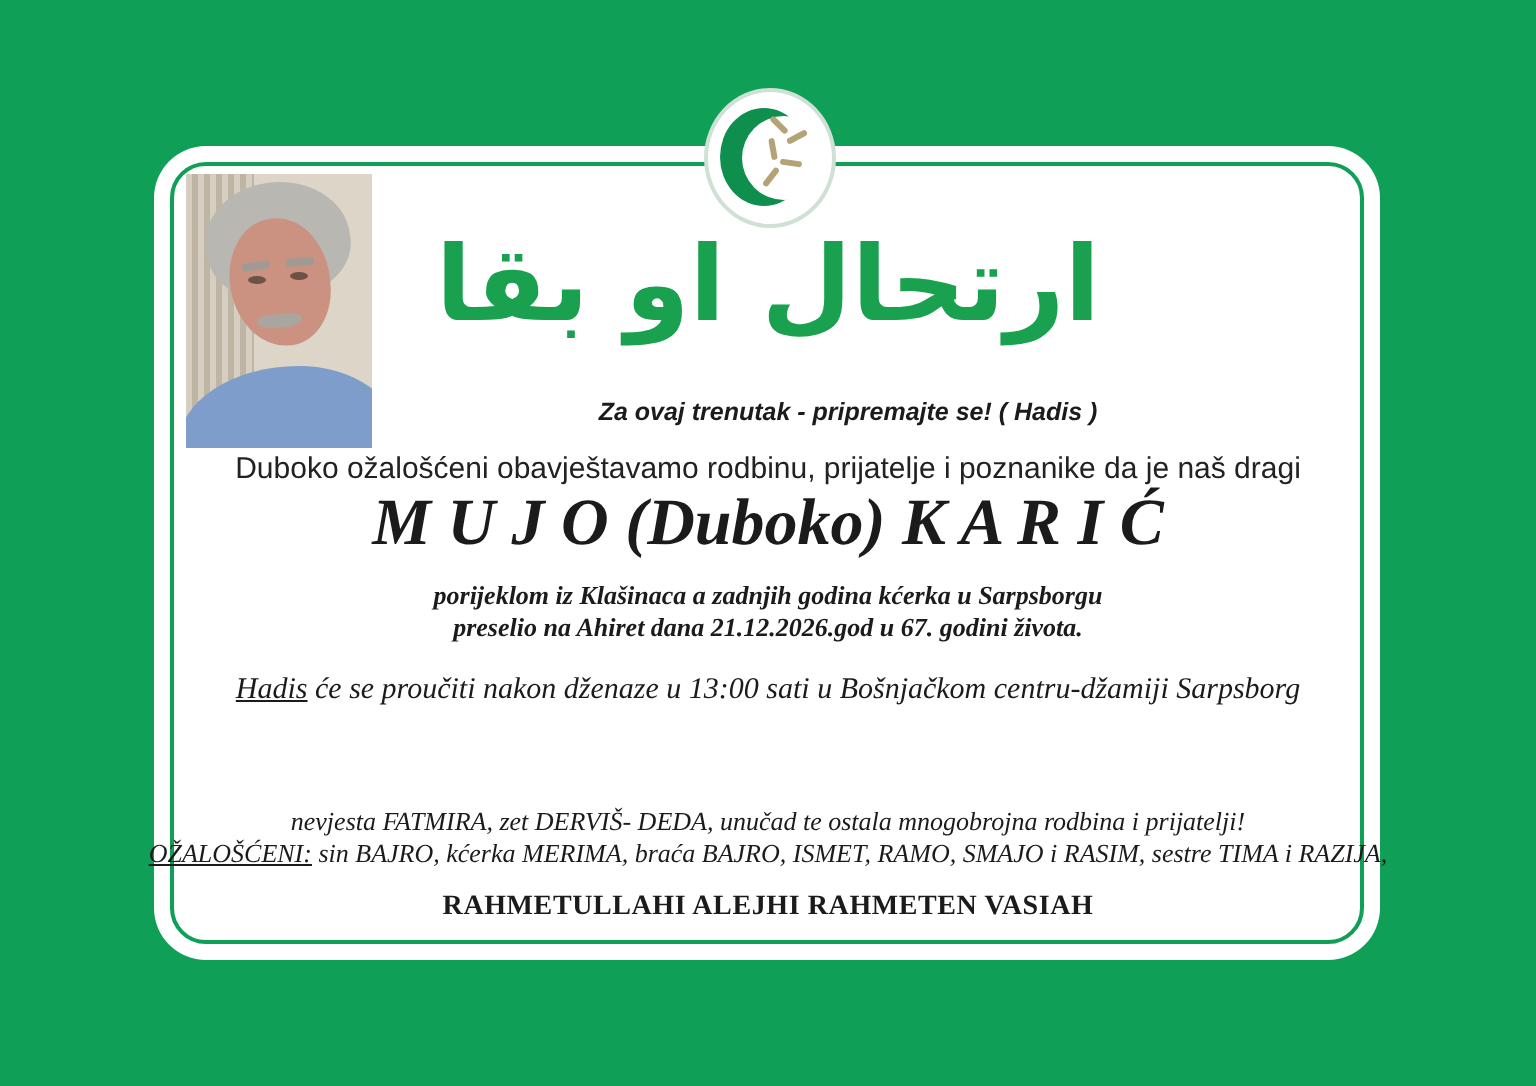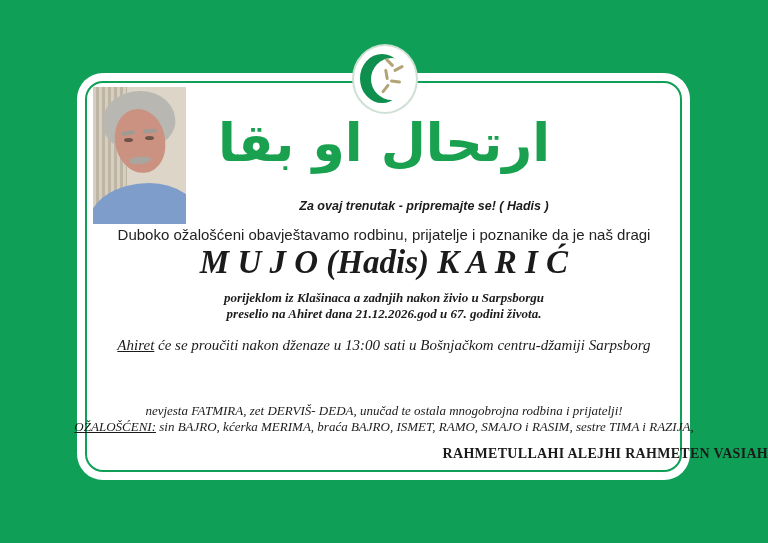--- a/index.html
+++ b/index.html
@@ -88,21 +88,21 @@
     font-size:15px;line-height:17.5px;
   }
   .tevhid{font-style:italic;}
   .ul{text-decoration:underline;}
   .mourners{
     top:403px;font-family:"Liberation Serif",serif;
     font-style:italic;font-size:13px;line-height:16px;
   }
   .closing{
     top:446px;font-family:"Liberation Serif",serif;
-    font-weight:bold;font-size:14px;letter-spacing:0.3px;text-align:right;
+    font-weight:bold;font-size:14px;letter-spacing:0.3px;
   }
 </style>
 </head>
 <body>
 
 <div class="card">
   <div class="card-inner-line"></div>
 </div>
 
 <div class="logo">
@@ -127,29 +127,29 @@
   <div class="sweater"></div>
 </div>
 
 <div class="content">
   <div class="center calligraphy">ارتحال او بقا</div>
 
   <div class="center tagline">Za ovaj trenutak - pripremajte se! ( Hadis )</div>
 
   <div class="center intro">Duboko ožalošćeni obavještavamo rodbinu, prijatelje i poznanike da je naš dragi</div>
 
-  <div class="center name">M U J O (Hadis) K A R I Ć</div>
+  <div class="center name">M U J O (Duboko) K A R I Ć</div>
 
   <div class="center origin">
-    <div>porijeklom iz Klašinaca a zadnjih nakon živio u Sarpsborgu</div>
+    <div>porijeklom iz Klašinaca a zadnjih godina kćerka u Sarpsborgu</div>
     <div>preselio na Ahiret dana 21.12.2026.god u 67. godini života.</div>
   </div>
 
   <div class="center funeral">
-    <div class="tevhid"><span class="ul">Ahiret</span><span> će se proučiti nakon dženaze u 13:00 sati u Bošnjačkom centru-džamiji Sarpsborg</span></div>
+    <div class="tevhid"><span class="ul">Hadis</span><span> će se proučiti nakon dženaze u 13:00 sati u Bošnjačkom centru-džamiji Sarpsborg</span></div>
   </div>
 
   <div class="center mourners">
     <div>nevjesta FATMIRA, zet DERVIŠ- DEDA, unučad te ostala mnogobrojna rodbina i prijatelji!</div>
     <div><span class="ul">OŽALOŠĆENI:</span><span>  sin BAJRO, kćerka MERIMA, braća BAJRO, ISMET, RAMO, SMAJO i RASIM, sestre TIMA i RAZIJA,</span></div>
   </div>
 
   <div class="center closing">RAHMETULLAHI ALEJHI RAHMETEN VASIAH</div>
 </div>
 

